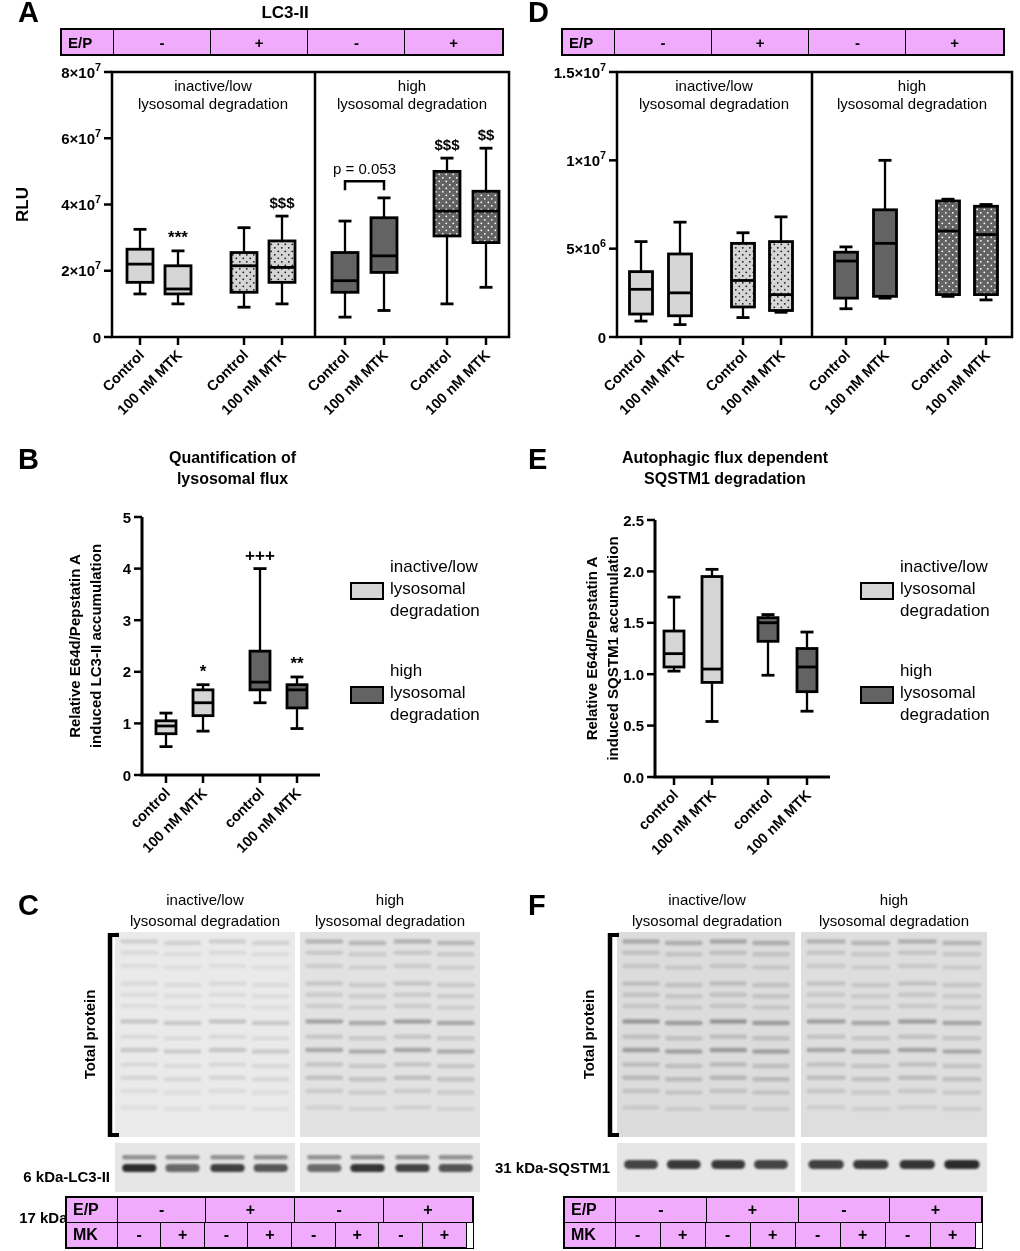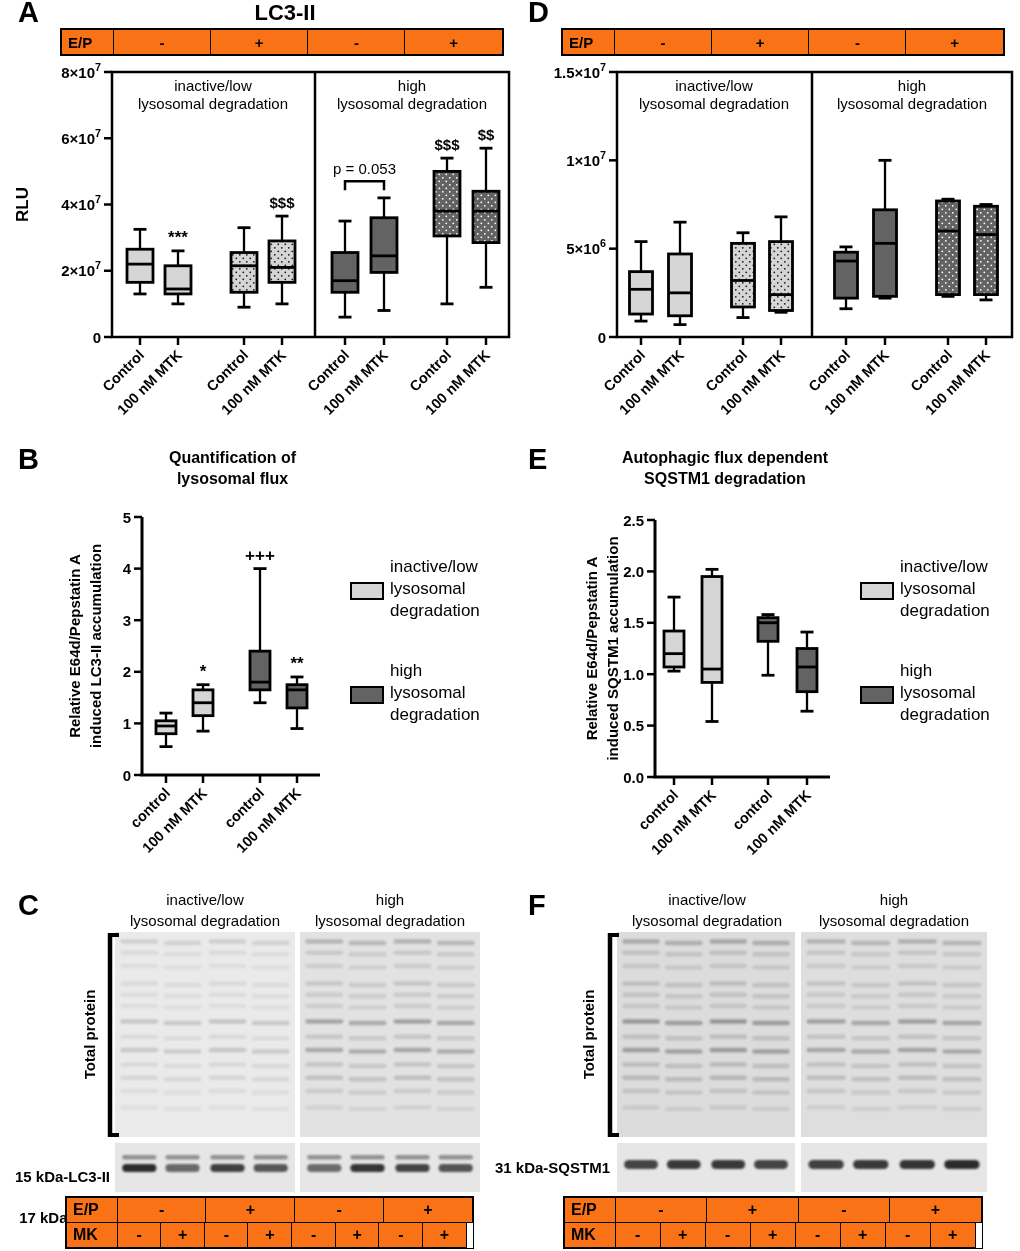--- a/index.html
+++ b/index.html
@@ -1,28 +1,28 @@
 <!DOCTYPE html>
 <html><head>
 <meta charset="utf-8">
 <style>
   html,body{margin:0;padding:0;background:#fff;}
   #canvas{position:relative;width:1020px;height:1251px;background:#fff;
           font-family:"Liberation Sans", sans-serif;color:#000;overflow:hidden;}
   .abs{position:absolute;}
   .letter{font-size:29px;font-weight:bold;}
-  .panel-title{font-size:22px;font-weight:bold;text-align:center;line-height:21px;}
+  .panel-title{font-size:17px;font-weight:bold;text-align:center;line-height:21px;}
   .pre{white-space:pre-line;}
   .blot-header{font-size:15px;text-align:center;line-height:21px;}
   .band-label{font-size:15px;font-weight:bold;text-align:right;line-height:20px;}
   .legend-label{font-size:17px;line-height:22px;}
   .legend-swatch{width:30px;height:14px;border:2.5px solid #000;}
   .trow{display:flex;}
   .tcell{border:1.5px solid #000;box-sizing:border-box;display:flex;align-items:center;
-         justify-content:center;font-weight:bold;font-size:16px;background:#f97316;}
+         justify-content:center;font-weight:bold;font-size:16px;background:#f0abfc;}
   .tbl{border:1.5px solid #000;}
   svg{font-family:"Liberation Sans", sans-serif;}
 </style>
 </head>
 <body>
 
 <div id="canvas">
 
   <div class="abs letter" style="left:18px;top:-4px;">A</div>
   <div class="abs panel-title" style="left:60px;top:2px;width:450px;">LC3-II</div>
@@ -569,21 +569,21 @@
         <rect x="438.59999999999997" y="239" width="34.2" height="8" rx="4" fill="#1c1c1c" opacity="0.72" filter="url(#blur-C)"></rect>
       </g>
       <g>
         <line x1="110" y1="8" x2="110" y2="212" stroke="#000" stroke-width="4.5"></line>
         <line x1="109" y1="10" x2="119" y2="10" stroke="#000" stroke-width="4"></line>
         <line x1="109" y1="210" x2="119" y2="210" stroke="#000" stroke-width="4"></line>
       </g>
       <text x="95" y="109.5" text-anchor="middle" font-size="15" font-weight="bold" transform="rotate(-90 95 109.5)" fill="#000">Total protein</text>
     </svg>
   <div class="abs band-label" style="left:0;top:1208px;width:110px;">17 kDa-LC3-I</div>
-  <div class="abs band-label" style="left:0;top:1167px;width:110px;">15 kDa-LC3-II</div>
+  <div class="abs band-label" style="left:0;top:1167px;width:110px;">6 kDa-LC3-II</div>
   <div class="abs tbl" id="cond-table-C" style="left:65px;top:1196px;">
       <div class="trow">
         <div class="tcell" style="width: 52px; height: 26px; font-size: 16px; justify-content: flex-start; padding-left: 6px;">E/P</div>
         <div class="tcell" style="width: 90.25px; height: 26px; font-size: 16px; margin-left: -1.5px;">-</div>
         <div class="tcell" style="width: 90.25px; height: 26px; font-size: 16px; margin-left: -1.5px;">+</div>
         <div class="tcell" style="width: 90.25px; height: 26px; font-size: 16px; margin-left: -1.5px;">-</div>
         <div class="tcell" style="width: 90.25px; height: 26px; font-size: 16px; margin-left: -1.5px;">+</div>
       </div>
       <div class="trow" style="margin-top: -1.5px;">
         <div class="tcell" style="width: 52px; height: 26px; font-size: 16px; justify-content: flex-start; padding-left: 6px;">MK</div>

